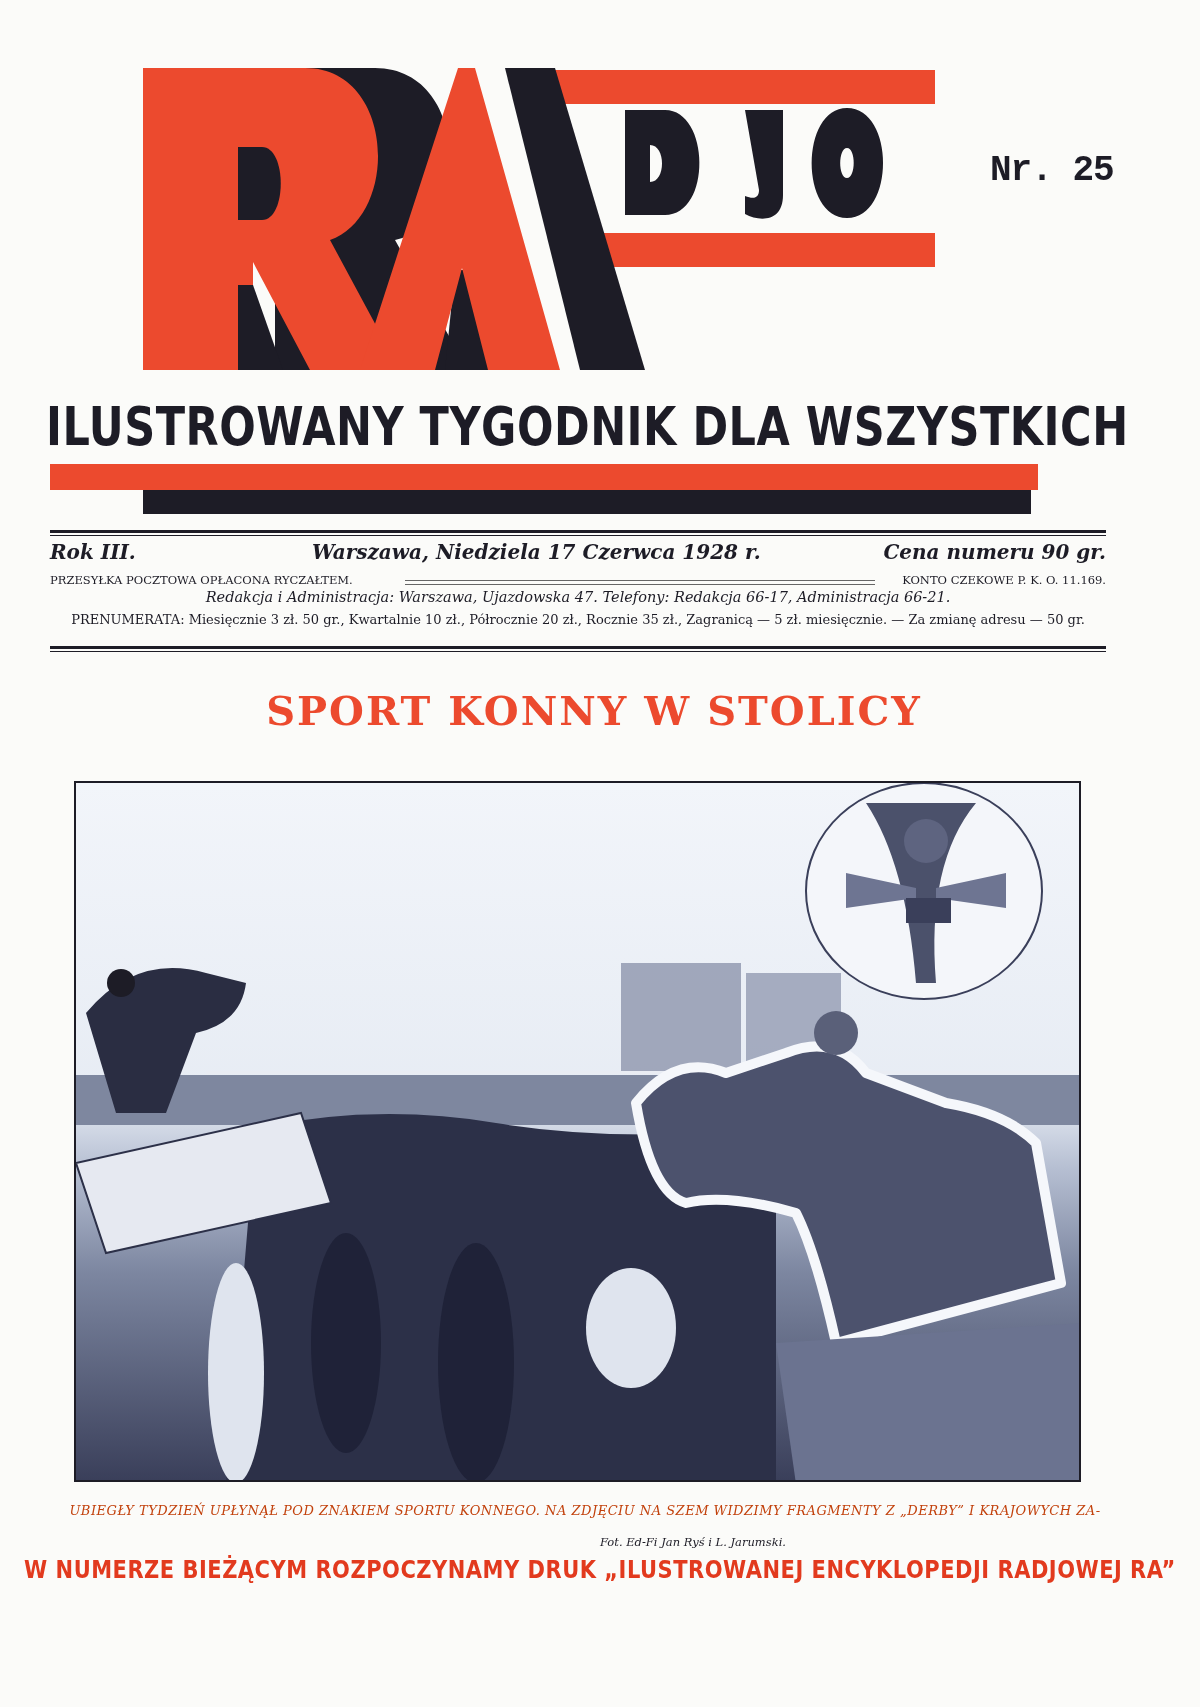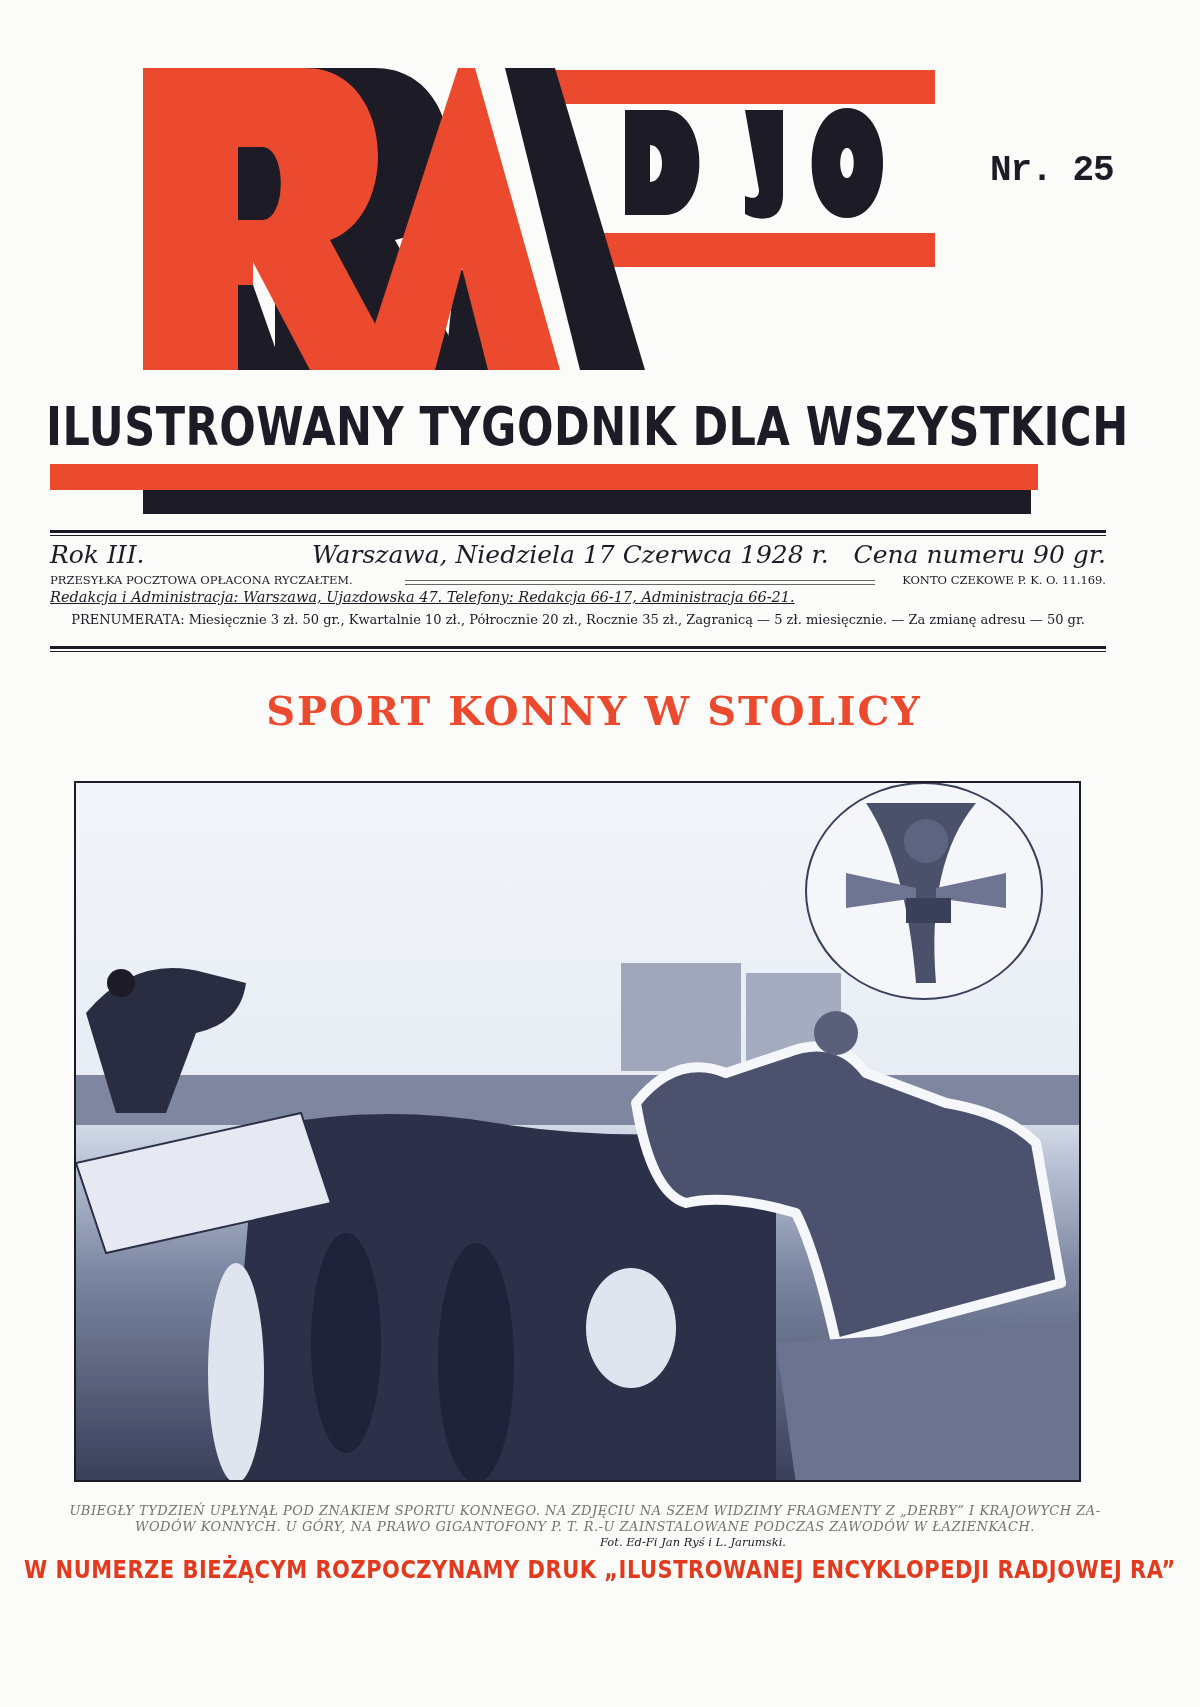--- a/index.html
+++ b/index.html
@@ -22,47 +22,47 @@
       font-size: 43px; letter-spacing: 0.5px; color: #1d1c26;
       transform: scaleY(1.25); transform-origin: top left; white-space: nowrap;
     }
     .bar-red { left: 50px; top: 464px; width: 988px; height: 26px; background: #ec4a2e; }
     .bar-black { left: 143px; top: 490px; width: 888px; height: 24px; background: #1d1c26; }
 
     
     .rule-thick { left: 50px; width: 1056px; height: 3px; background: #1d1c26; }
     .rule-thin { left: 50px; width: 1056px; height: 1px; background: #1d1c26; }
     .info-line1 { left: 50px; top: 540px; width: 1056px; height: 30px; }
-    .info-line1 span { position: absolute; top: 0; font-style: italic; font-size: 25px; }
+    .info-line1 span { position: absolute; top: 0; font-style: italic; font-size: 20px; font-weight: bold; }
     .info-line2 { left: 50px; top: 573px; width: 1056px; height: 16px; font-size: 11.5px; text-align: center; }
     .info-line2 span { position: absolute; top: 0; white-space: nowrap; }
     .info-line2 .mid-rule { position: absolute; top: 7px; left: 355px; width: 470px; height: 3px;
       border-top: 1px solid #666; border-bottom: 1px solid #666; }
-    .info-line3 { left: 50px; top: 589px; width: 1056px; text-align: left; font-style: italic; font-size: 14.5px; white-space: nowrap; text-decoration: underline; }
+    .info-line3 { left: 50px; top: 589px; width: 1056px; text-align: center; font-style: italic; font-size: 14.5px; white-space: nowrap; }
     .info-line4 { left: 50px; top: 612px; width: 1056px; font-size: 13px; white-space: nowrap; text-align: center; }
 
     
     .headline {
       left: 0; top: 687px; width: 1188px; text-align: center;
       font-family: "DejaVu Serif", serif; font-weight: bold; font-size: 40px;
       color: #ec4a2e; letter-spacing: 2px;
     }
 
     
     .photo {
       left: 74px; top: 781px; width: 1007px; height: 701px;
       border: 2px solid #1d1c26; box-sizing: border-box; overflow: hidden;
       background: linear-gradient(180deg, #f2f5fa 0%, #e7ecf4 45%, #b7c0d3 55%, #7d87a1 70%, #3a3f5a 100%);
     }
     .photo svg { position: absolute; left: 0; top: 0; }
 
     
     .caption {
       left: 60px; top: 1503px; width: 1050px; text-align: center;
-      font-style: italic; font-size: 13px; line-height: 16px; color: #737373; letter-spacing: 0.5px;
+      font-style: italic; font-size: 13px; line-height: 16px; color: #c2410c; letter-spacing: 0.5px;
     }
     .credit { left: 600px; top: 1535px; width: 490px; text-align: left; font-style: italic; font-size: 11.5px; }
     .promo {
       left: 0; top: 1555px; width: 1200px; text-align: center;
       font-family: "DejaVu Sans", sans-serif; font-weight: bold; font-size: 21px;
       color: #e23a1e; letter-spacing: 0.5px; transform: scaleY(1.2); transform-origin: top center; white-space: nowrap;
     }
   </style>
 </head>
 <body>
@@ -147,16 +147,15 @@
     <path d="M790 20 Q830 80 840 200 L860 200 Q850 80 900 20 Z" fill="#4b516b"></path>
     <circle cx="850" cy="58" r="22" fill="#5e6480"></circle>
     <path d="M770 90 L840 105 L840 115 L770 125 Z" fill="#6e7592"></path>
     <path d="M930 90 L860 105 L860 115 L930 125 Z" fill="#6e7592"></path>
     <rect x="830" y="115" width="45" height="25" fill="#3a3f5a"></rect>
   </svg>
 </div>
 
 <div class="abs caption">
   <div>UBIEGŁY TYDZIEŃ UPŁYNĄŁ POD ZNAKIEM SPORTU KONNEGO. NA ZDJĘCIU NA SZEM WIDZIMY FRAGMENTY Z „DERBY” I KRAJOWYCH ZA-</div>
-  <div>WODÓW KONNYCH. U GÓRY, NA PRAWO GIGANTOFONY P. T. R.-U ZAINSTALOWANE PODCZAS ZAWODÓW W ŁAZIENKACH.</div>
 </div>
 <div class="abs credit">Fot. Ed-Fi Jan Ryś i L. Jarumski.</div>
 <div class="abs promo">W NUMERZE BIEŻĄCYM ROZPOCZYNAMY DRUK „ILUSTROWANEJ ENCYKLOPEDJI RADJOWEJ RA”</div>
 
 </body></html>

